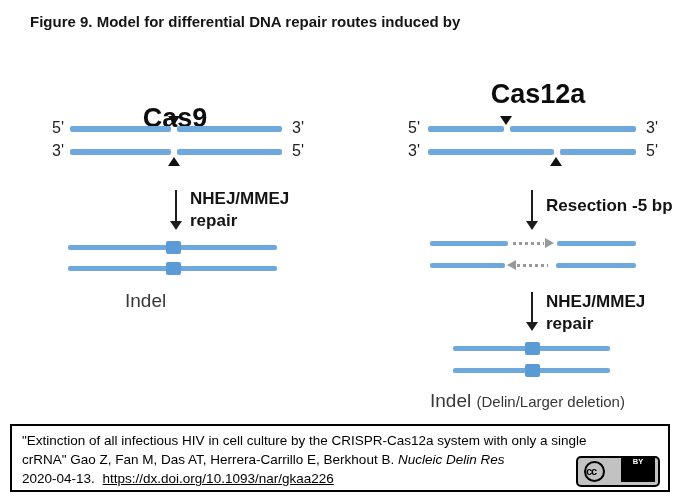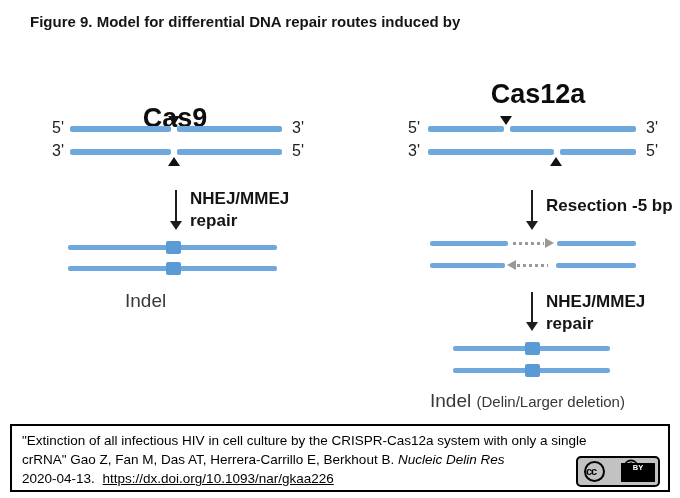--- a/index.html
+++ b/index.html
@@ -36,21 +36,21 @@
   .cite-box{left:10px;top:424px;width:656px;height:64px;border:2px solid #000;background:#fff;}
   .cite-text{position:absolute;left:10px;top:5px;width:610px;font-size:13.5px;line-height:19px;color:#000;}
   .cite-text i{font-style:italic;}
   .doi-link{color:#000;text-decoration:underline;margin-left:4px;cursor:pointer;}
   
   .cc-badge{position:absolute;right:8px;top:30px;width:80px;height:27px;background:#c2c2c2;
             border:2px solid #000;border-radius:5px;}
   .cc-circle{position:absolute;left:6px;top:3px;width:17px;height:17px;border:2px solid #000;border-radius:50%;
              font-size:11px;font-weight:700;letter-spacing:-1px;color:#000;text-align:left;line-height:16px;}
   .attr-icon{position:absolute;left:45px;top:1px;}
-  .by-bar{position:absolute;right:3px;bottom:3px;width:34px;height:19px;background:#000;color:#fff;
+  .by-bar{position:absolute;right:3px;bottom:3px;width:34px;height:25px;background:#000;color:#fff;
           font-size:7.5px;font-weight:700;text-align:center;line-height:9px;}
 </style>
 </head>
 <body>
 
 <div class="abs fig-title">
   <span>Figure 9. Model for differential DNA repair routes induced by</span><br>
 </div>
 
 <div class="abs panel-header" style="left:95px;top:88px;margin-top:15px;">Cas9</div>

